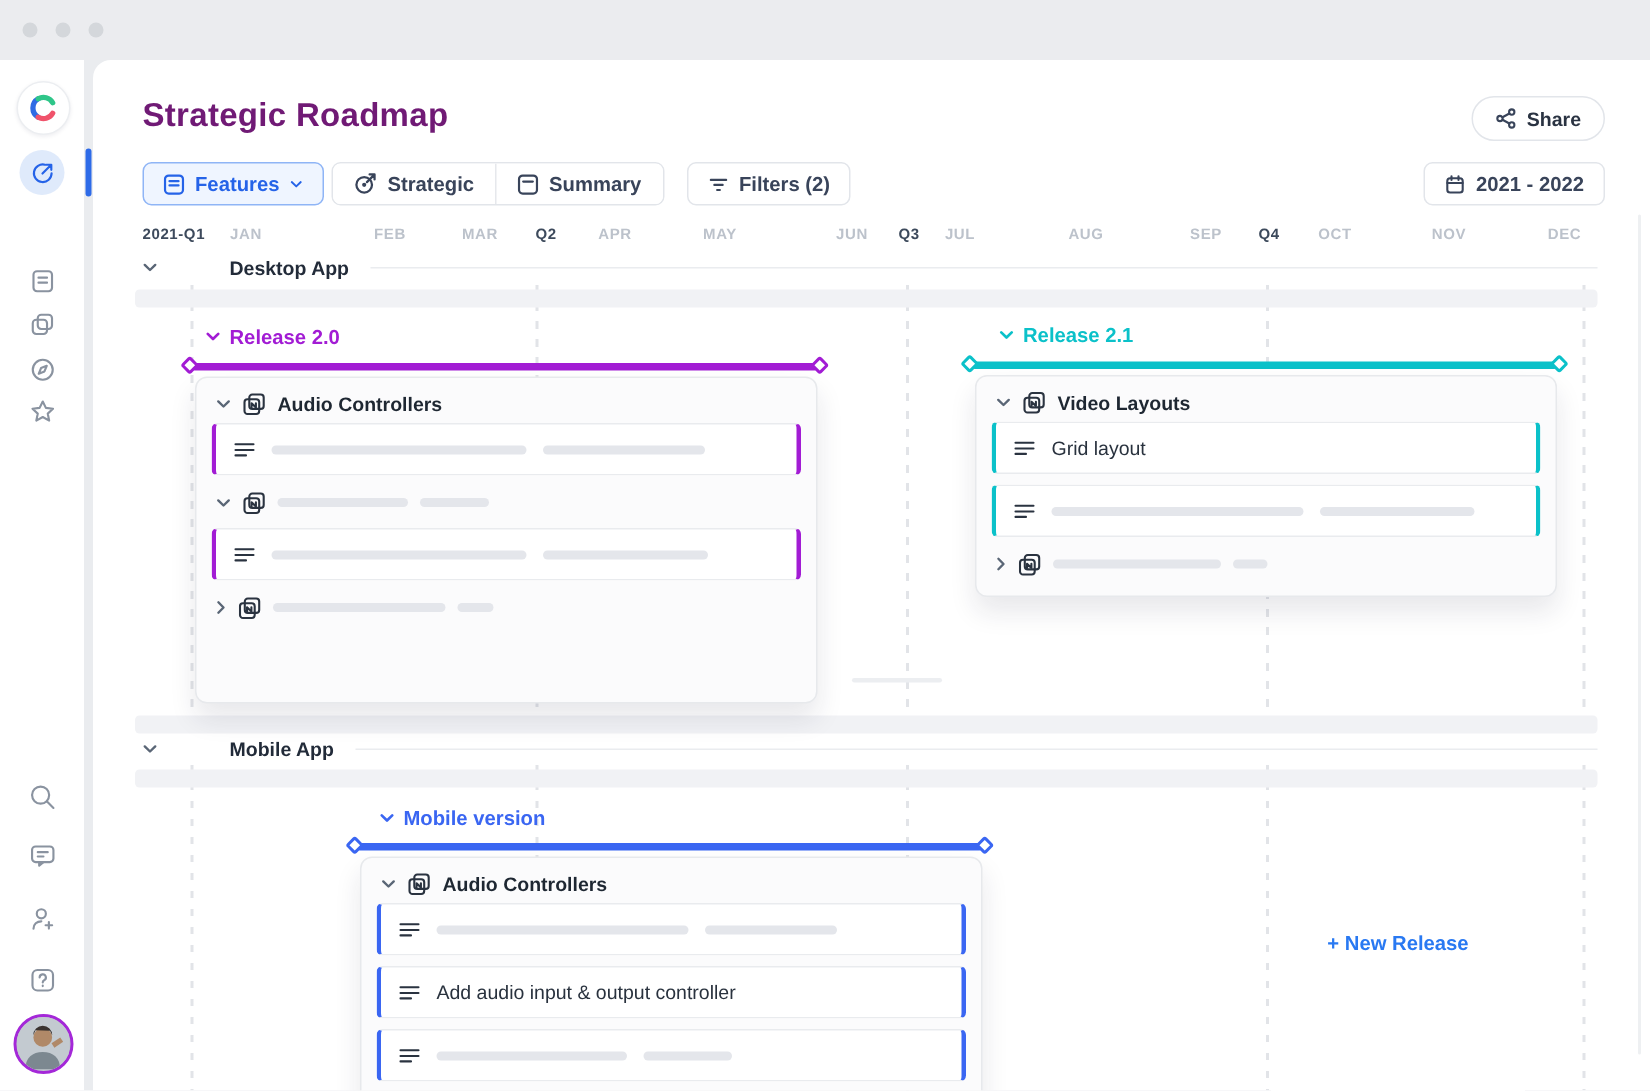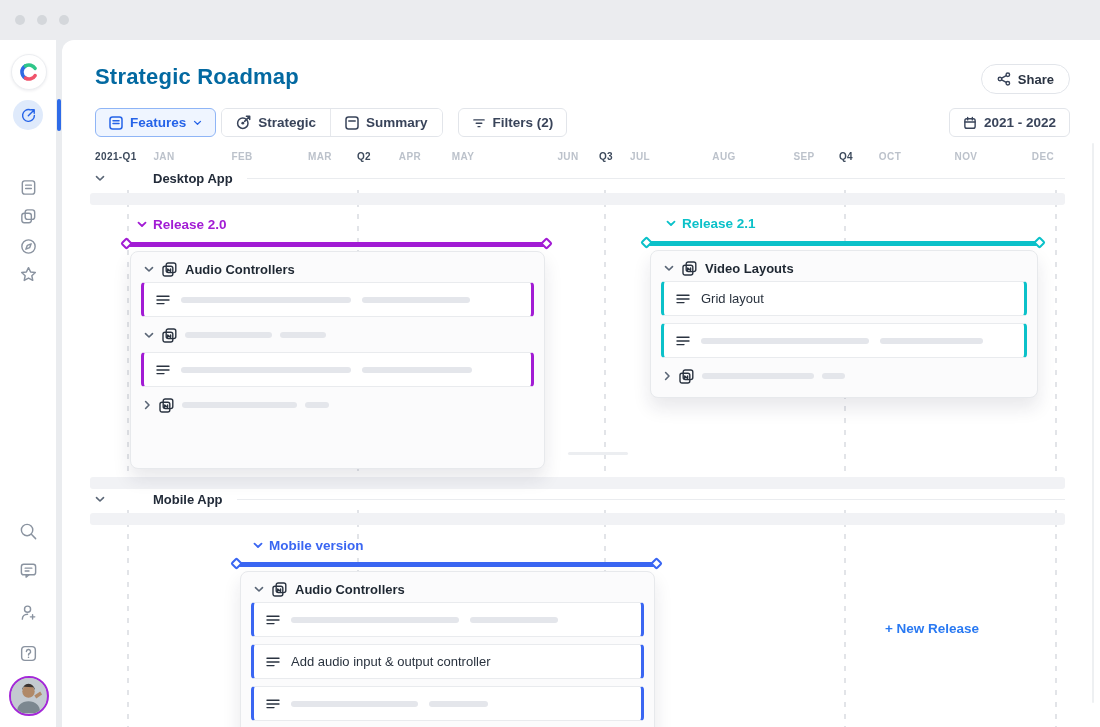--- a/index.html
+++ b/index.html
@@ -14,21 +14,21 @@
   .sidebar { position:absolute; left:0; top:40px; width:56px; height:687px; background:#FFFFFF; }
   .logo { position:absolute; left:11px; top:14px; width:36px; height:36px; border-radius:50%; background:#fff;
           border:1px solid #ECEEF1; box-shadow:0 1px 3px rgba(20,30,60,.08); display:flex; align-items:center; justify-content:center; }
   .navitem { position:absolute; left:13px; width:30px; height:30px; display:flex; align-items:center; justify-content:center; border-radius:50%; cursor:pointer; }
   .navitem.active { background:#DFEAFB; }
   .active-indicator { position:absolute; left:57px; top:99px; width:4px; height:32px; background:#2E6BE8; border-radius:3px; z-index:5; }
   .avatar-ring { position:absolute; left:9px; top:636px; width:40px; height:40px; border-radius:50%; border:2.5px solid #A428D8; overflow:hidden; background:#BFC7CC; cursor:pointer; }
 
   
   .main { position:absolute; left:62px; top:40px; width:1038px; height:687px; background:#fff; border-top-left-radius:12px; overflow:hidden; }
-  .page-title { position:absolute; left:33px; top:24px; font-size:22px; font-weight:700; letter-spacing:.2px; color:#0369a1; }
+  .page-title { position:absolute; left:33px; top:24px; font-size:22px; font-weight:700; letter-spacing:.2px; color:#701a75; }
 
   .btn { display:inline-flex; align-items:center; gap:7px; height:29px; padding:0 13px; background:#fff;
          border:1px solid #E2E5EA; border-radius:6px; font-size:13.5px; font-weight:600; color:#39445A; cursor:pointer; }
   .share-btn { position:absolute; right:30px; top:24px; height:30px; border-radius:16px; display:inline-flex; align-items:center; gap:7px;
                padding:0 15px; background:#fff; border:1px solid #E2E5EA; font-size:13px; font-weight:600; color:#2A3342; cursor:pointer; }
   .toolbar { position:absolute; left:33px; top:68px; display:flex; align-items:flex-end; }
   .btn-features { background:#EFF5FF; border:1px solid #8FB5F6; color:#2563E8; }
   .seg-group { display:inline-flex; height:29px; margin-left:5px; border:1px solid #E2E5EA; border-radius:6px; overflow:hidden; }
   .seg { display:inline-flex; align-items:center; gap:7px; padding:0 14px; font-size:13.5px; font-weight:600; color:#39445A; background:#fff; cursor:pointer; }
   .seg + .seg { border-left:1px solid #E6E8EC; }
@@ -212,25 +212,25 @@
   <button class="btn date-btn">
     <svg width="14" height="14" viewBox="0 0 15 15">
       <rect class="icd" x="2" y="3" width="11" height="10.2" rx="2"></rect>
         <path class="icd" d="M2 6.4 H13 M5 1.6 V4.2 M10 1.6 V4.2"></path>
     </svg>
     <span>2021 - 2022</span>
   </button>
 
   <span class="tl-label strong first" style="left:33px">2021-Q1</span>
   <span class="tl-label" style="left:102px">JAN</span>
-  <span class="tl-label" style="left:180px">FEB</span>
+  <span class="tl-label" style="left:198px">FEB</span>
   <span class="tl-label" style="left:258px">MAR</span>
   <span class="tl-label strong" style="left:302px">Q2</span>
   <span class="tl-label" style="left:348px">APR</span>
-  <span class="tl-label" style="left:401px">MAY</span>
+  <span class="tl-label" style="left:418px">MAY</span>
   <span class="tl-label" style="left:506px">JUN</span>
   <span class="tl-label strong" style="left:544px">Q3</span>
   <span class="tl-label" style="left:578px">JUL</span>
   <span class="tl-label" style="left:662px">AUG</span>
   <span class="tl-label" style="left:742px">SEP</span>
   <span class="tl-label strong" style="left:784px">Q4</span>
   <span class="tl-label" style="left:828px">OCT</span>
   <span class="tl-label" style="left:904px">NOV</span>
   <span class="tl-label" style="left:981px">DEC</span>
 

